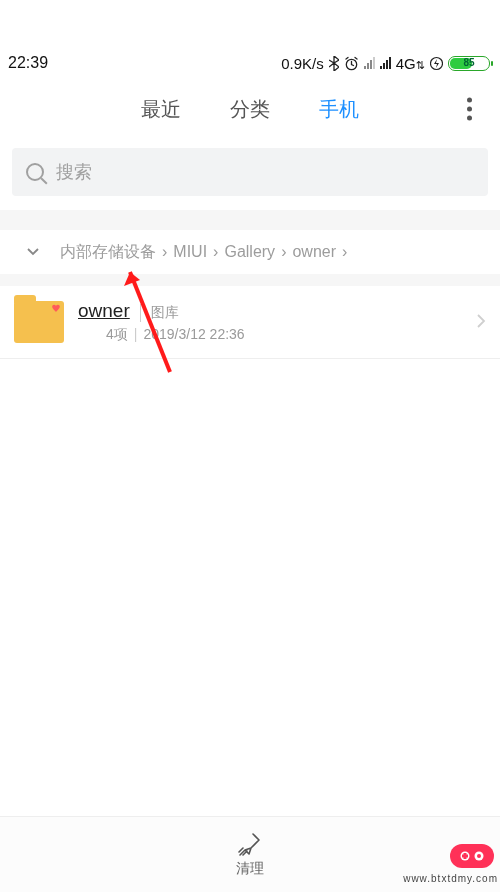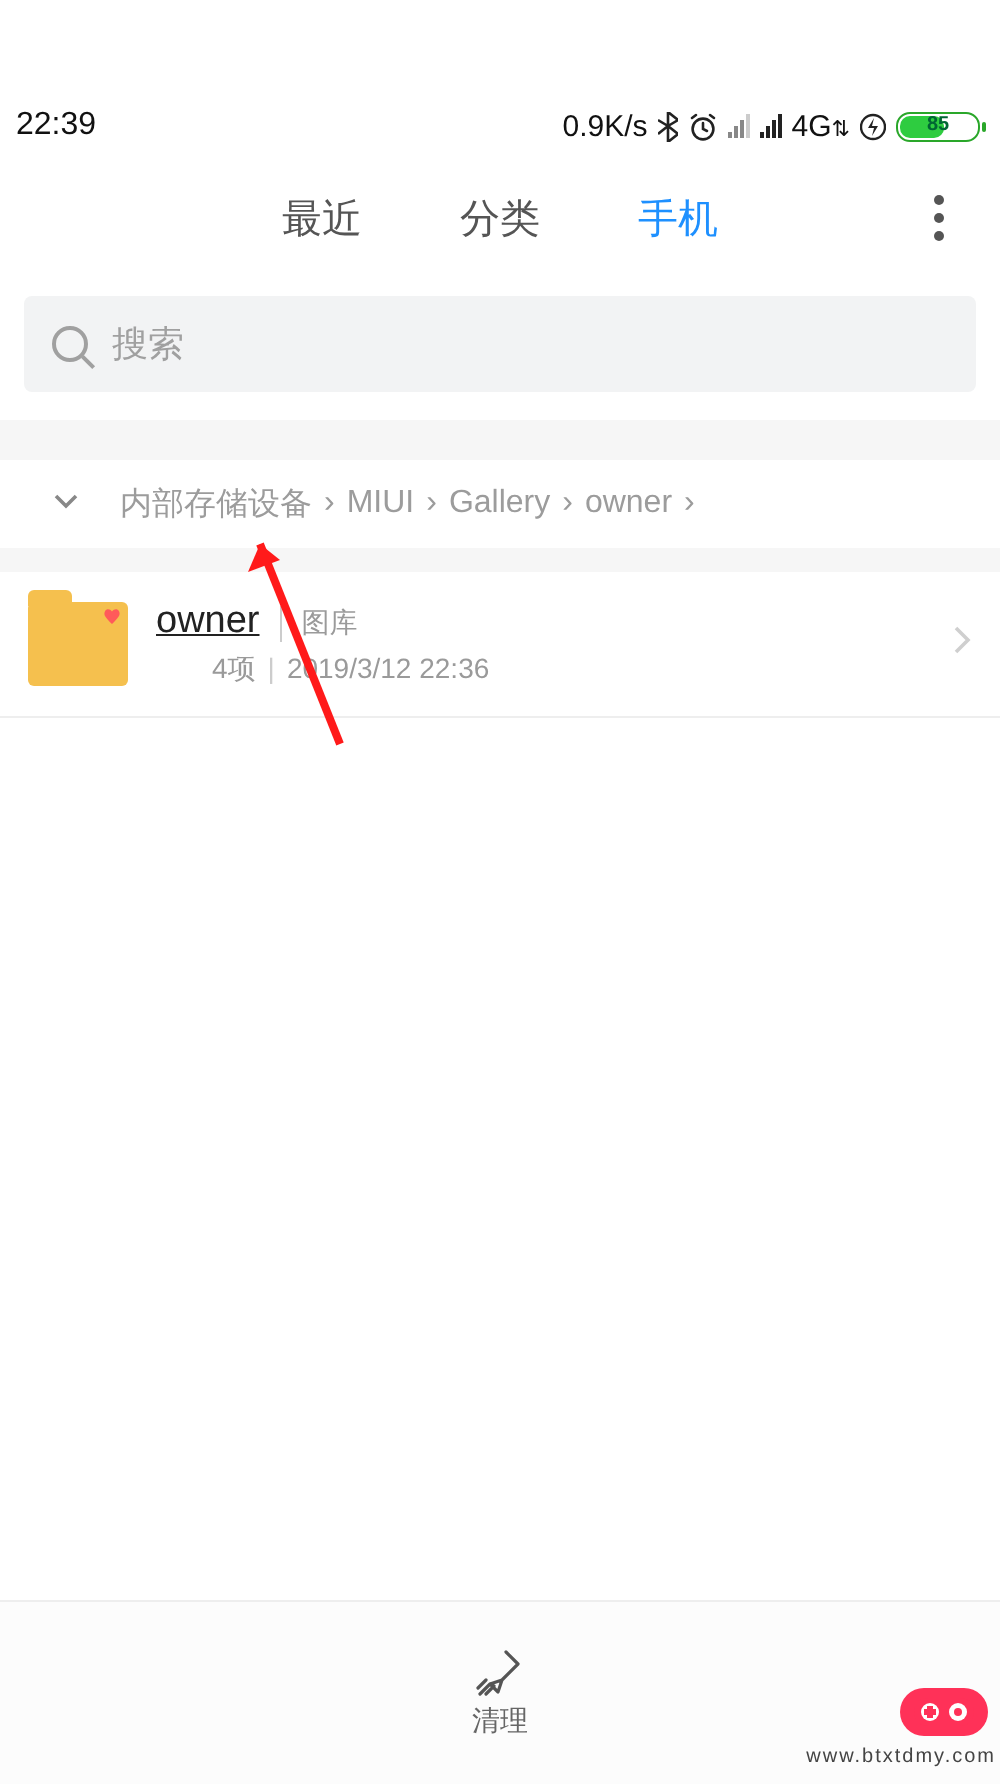--- a/index.html
+++ b/index.html
@@ -50,21 +50,21 @@
   .item-title { font-size:19px; color:#222;text-decoration:underline; }
   .item-tag { font-size:14px; color:#9a9a9a; border-left:1px solid #ccc; padding-left:10px; }
   .item-sub { font-size:14px; color:#9a9a9a; margin-top:4px; display:flex; gap:6px;margin-left:28px; }
   .item-sub .sep { color:#ccc; }
   .item-arrow { color:#cfcfcf; font-size:20px; padding-left:6px; }
 
   
   .red-arrow { position:absolute; left:120px; top:262px; pointer-events:none; }
 
   
-  .bottom { position:absolute; left:0; right:0; bottom:0; height:92px; background:#fcfcfc; border-top:1px solid #eee; display:flex; align-items:center; justify-content:center; }
+  .bottom { position:absolute; left:0; right:0; bottom:0; height:76px; background:#fcfcfc; border-top:1px solid #eee; display:flex; align-items:center; justify-content:center; }
   .clean { display:flex; flex-direction:column; align-items:center; gap:3px; color:#666; font-size:14px; }
   .clean svg { display:block; }
 
   
   .wm { position:absolute; right:6px; bottom:24px; display:flex; align-items:center; gap:4px; }
   .wm-badge { background:#ff3158; border-radius:14px; padding:3px 6px; display:flex; align-items:center; }
   .wm-txt { font-size:20px; font-weight:700; font-style:italic; color:#222; letter-spacing:1px; }
   .wm-sub { position:absolute; right:2px; bottom:8px; font-size:10px; color:#444; letter-spacing:1px; }
 
   

